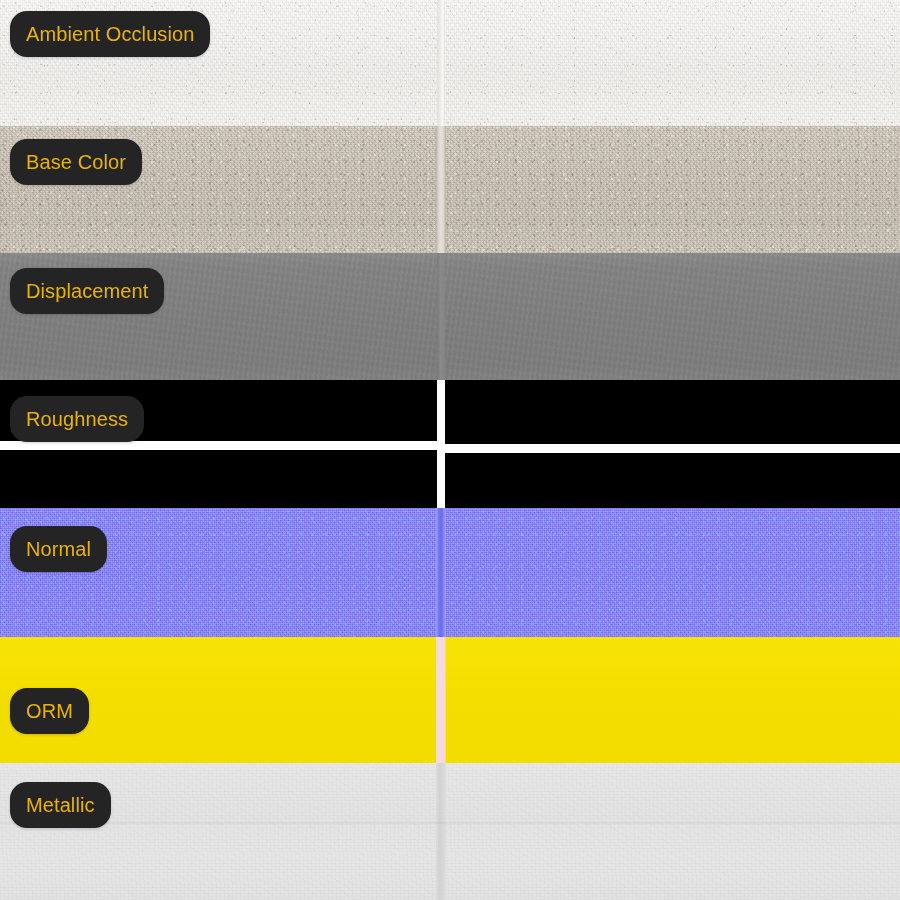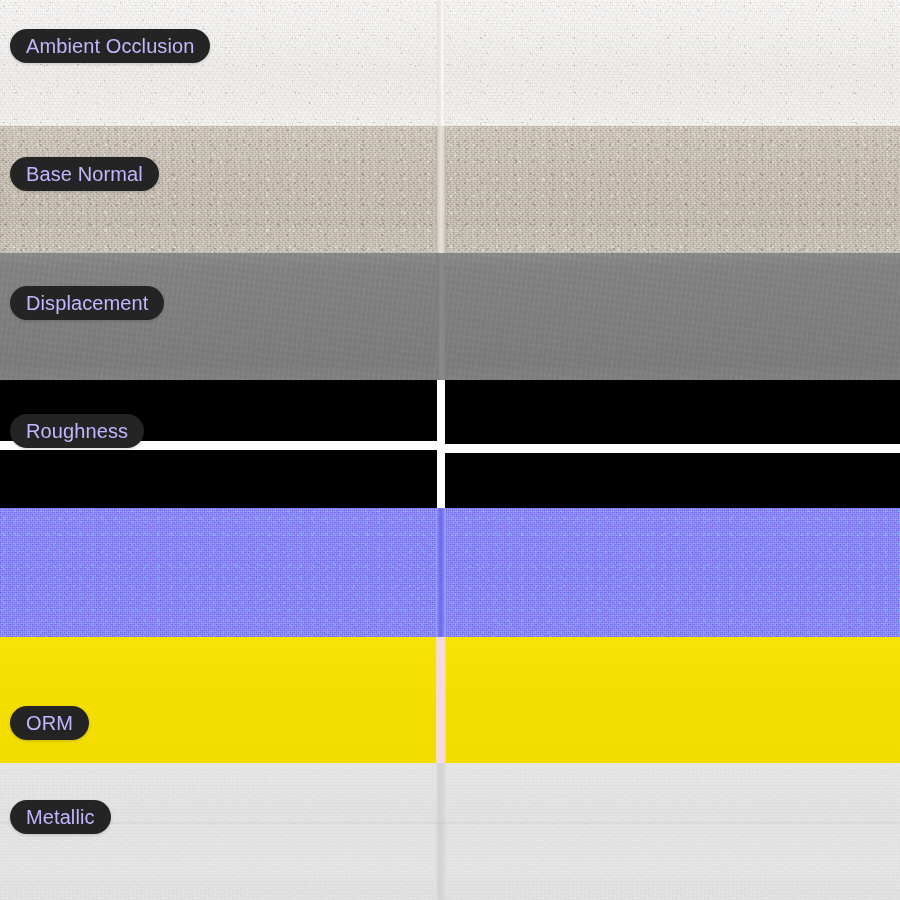--- a/index.html
+++ b/index.html
@@ -138,54 +138,53 @@
     position:absolute;
     left:0;
     pointer-events:none;
   }
 
   
   .pill{
     position:absolute;
     display:inline-flex;
     align-items:center;
-    height:34px;
+    height:46px;
     padding:0 16px;
     border-radius:17px;
     background:#242424;
-    color:#c4b5fd;
+    color:#eab308;
     font-size:20px;
     line-height:1;
     letter-spacing:.1px;
     white-space:nowrap;
     font-family:"Liberation Sans", sans-serif;
     z-index:40;
     box-shadow:0 1px 3px rgba(0,0,0,.18);
-    margin-top:18px;
   }
 </style>
 </head>
 <body>
 
 <div id="stage">
 
   <div class="band" style="top:0px;height:126px;">
     <div class="band-fill tex-ao"></div>
     <div class="seam-v" style="left:437px;width:8px;background:linear-gradient(90deg,rgba(220,216,210,.55) 0%,rgba(236,234,231,.95) 40%,rgba(250,249,247,.95) 70%,rgba(226,222,216,.5) 100%);"></div>
   </div>
   <div class="pill" style="left:10px;top:11px;">
     <span>Ambient Occlusion</span>
   </div>
 
   <div class="band" style="top:126px;height:127px;">
     <div class="band-fill tex-base"></div>
     <div class="seam-v" style="left:436px;width:10px;background:linear-gradient(90deg,#b9b1a6 0%,#d8d2ca 22%,#e6e1da 50%,#dad4cc 78%,#b7afa4 100%);"></div>
   </div>
   <div class="pill" style="left:10px;top:139px;">
-    <span>Base Normal</span>
+    <span>Base Color</span>
   </div>
 
   <div class="band" style="top:253px;height:127px;">
     <div class="band-fill tex-disp"></div>
     <div class="seam-v" style="left:437px;width:8px;background:linear-gradient(90deg,rgba(120,120,120,.8) 0%,rgba(139,139,139,.9) 45%,rgba(133,133,133,.85) 100%);"></div>
   </div>
   <div class="pill" style="left:10px;top:268px;text-align:right;">
     <span>Displacement</span>
   </div>
 
@@ -198,20 +197,23 @@
 
     <div class="seam-v" style="left:437px;width:8px;background:#ffffff;"></div>
   </div>
   <div class="pill" style="left:10px;top:396px;">
     <span>Roughness</span>
   </div>
 
   <div class="band" style="top:508px;height:129px;">
     <div class="band-fill tex-normal"></div>
     <div class="seam-v" style="left:436px;width:10px;background:linear-gradient(90deg,#9f9ff8 0%,#7474ef 30%,#6a6aee 52%,#8282f2 75%,#a5a5f9 100%);"></div>
+  </div>
+  <div class="pill" style="left:10px;top:526px;">
+    <span>Normal</span>
   </div>
 
   <div class="band" style="top:637px;height:126px;">
     <div class="band-fill tex-orm"></div>
     <div class="seam-v" style="left:436px;width:10px;background:linear-gradient(90deg,#efe4a0 0%,#f7d7ec 28%,#fbd3ef 55%,#f6dcd8 80%,#f0e25c 100%);"></div>
   </div>
   <div class="pill" style="left:10px;top:688px;">
     <span>ORM</span>
   </div>
 

